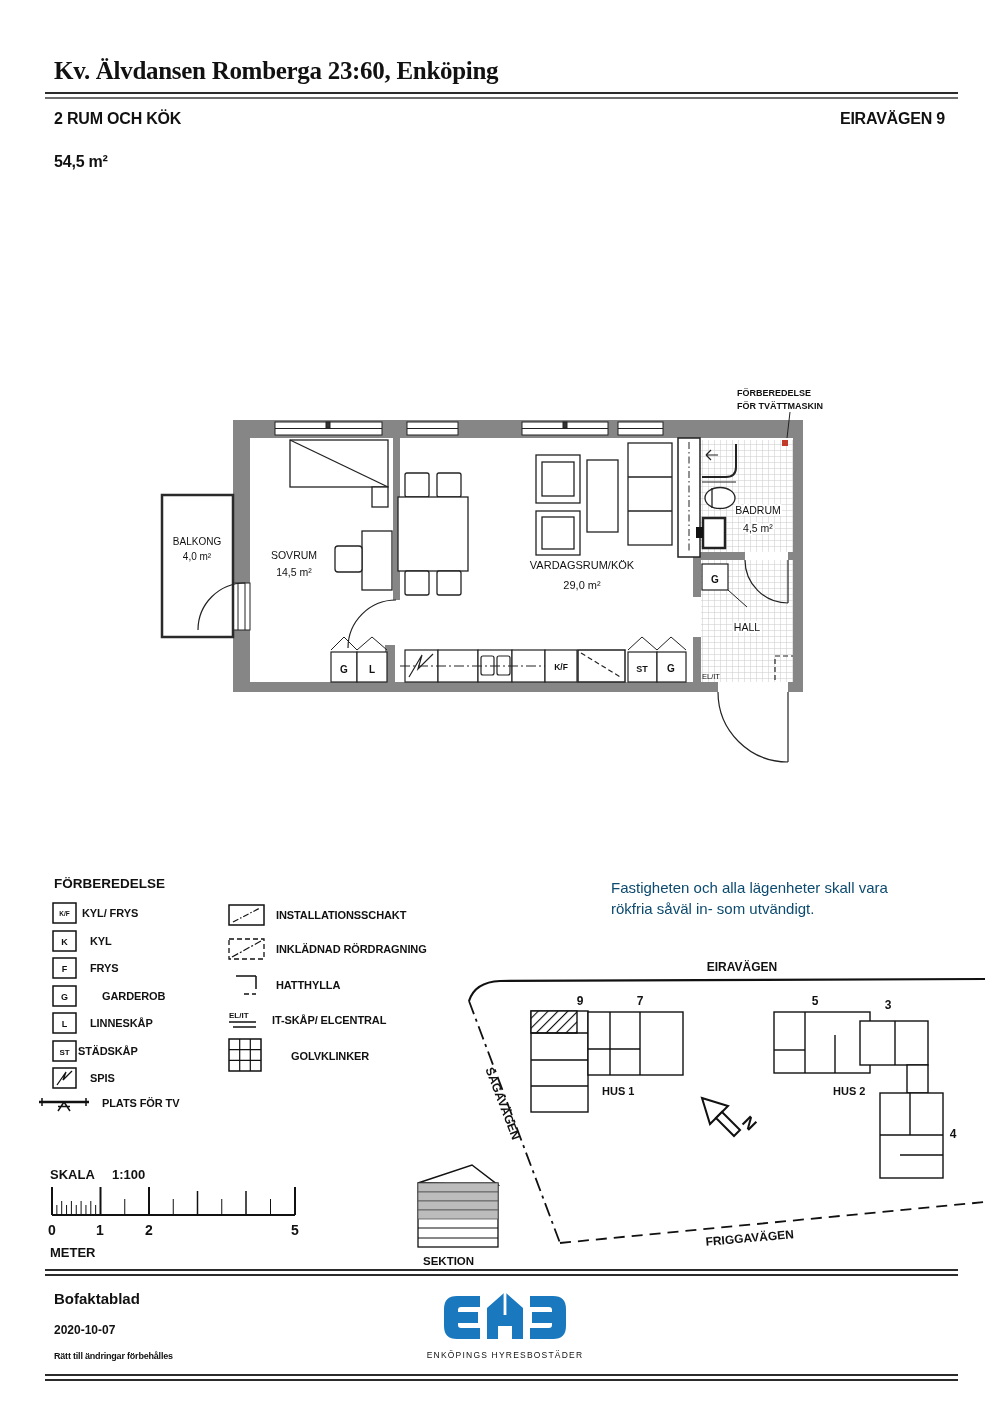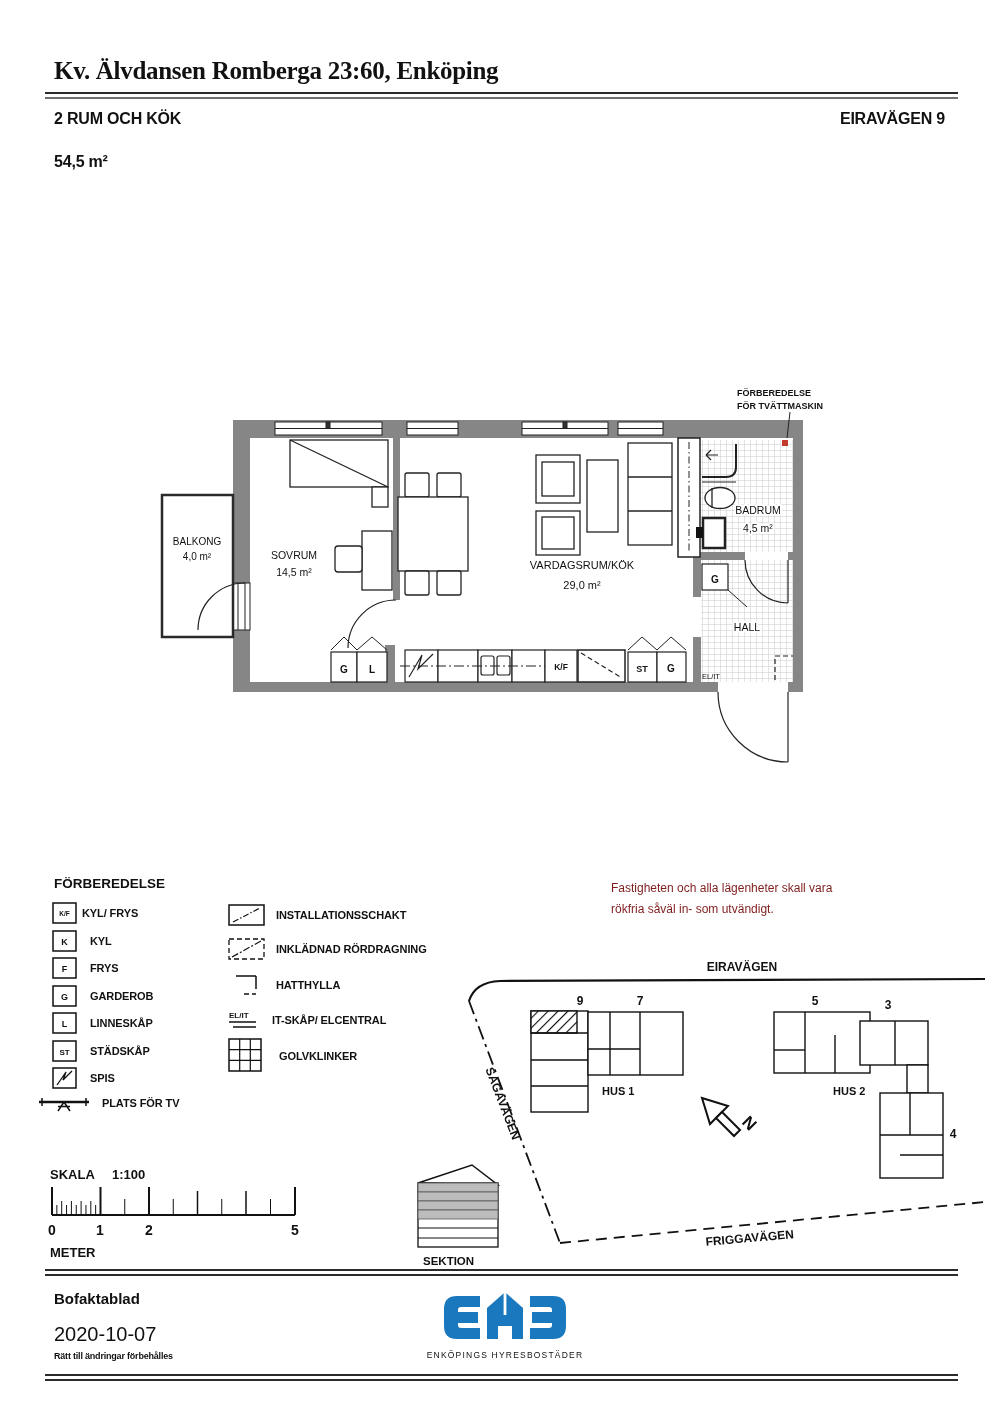--- a/index.html
+++ b/index.html
@@ -7,25 +7,25 @@
         font-family:"Liberation Sans",sans-serif;color:#111;}
   .abs{position:absolute;}
   .rule{height:3px;border-top:2px solid #2b2b2b;border-bottom:2px solid #6e6e6e;}
   .rule2{height:3px;border-top:2px solid #2b2b2b;border-bottom:2px solid #2b2b2b;}
   .title{font-size:25px;font-weight:700;letter-spacing:-0.3px;font-family:Liberation Serif, serif;}
   .sub{font-size:16px;font-weight:700;letter-spacing:-0.2px;}
   .apts{font-size:17px;font-weight:700;letter-spacing:-0.2px;}
   .leg-title{font-size:13.5px;font-weight:700;}
   .leg-row{position:absolute;display:flex;align-items:center;}
   .leg-label{font-size:11px;font-weight:700;letter-spacing:-0.1px;white-space:nowrap;}
-  .note{font-size:12px;line-height:20.5px;color:#7f1d1d;}
+  .note{font-size:15px;line-height:20.5px;color:#0c4a6e;}
   svg text{font-family:"Liberation Sans",sans-serif;fill:#111;}
   .halo{paint-order:stroke;stroke:#ffffff;stroke-width:4px;stroke-linejoin:round;}
   .footer-doc{font-size:15px;font-weight:700;}
-  .footer-date{font-size:20px;font-weight:400;}
+  .footer-date{font-size:12px;font-weight:700;}
   .footer-small{font-size:9px;font-weight:700;letter-spacing:-0.2px;}
 </style>
 </head>
 <body>
 
 <div id="page">
 
   <div class="abs title" style="left:54px;top:57px;">Kv. Älvdansen Romberga 23:60, Enköping</div>
   <div class="abs rule" style="left:45px;top:92px;width:913px;"></div>
   <div class="abs sub" style="left:54px;top:110px;">2 RUM OCH KÖK</div>
@@ -196,35 +196,35 @@
         <rect x="1" y="1" width="23" height="20" fill="#fff" stroke="#111" stroke-width="1.5"></rect>
         <text x="12.5" y="15" font-size="9" font-weight="bold" text-anchor="middle">F</text>
       </svg>
     <span class="leg-label" style="margin-left:12px;">FRYS</span>
   </div>
   <div class="leg-row" style="left:52px;top:984.5px;">
     <svg width="26" height="22">
         <rect x="1" y="1" width="23" height="20" fill="#fff" stroke="#111" stroke-width="1.5"></rect>
         <text x="12.5" y="15" font-size="9" font-weight="bold" text-anchor="middle">G</text>
       </svg>
-    <span class="leg-label" style="margin-left:12px;">GARDEROB</span>
+    <span class="leg-label" style="margin-left:24px;">GARDEROB</span>
   </div>
   <div class="leg-row" style="left:52px;top:1012px;">
     <svg width="26" height="22">
         <rect x="1" y="1" width="23" height="20" fill="#fff" stroke="#111" stroke-width="1.5"></rect>
         <text x="12.5" y="15" font-size="9" font-weight="bold" text-anchor="middle">L</text>
       </svg>
     <span class="leg-label" style="margin-left:12px;">LINNESKÅP</span>
   </div>
   <div class="leg-row" style="left:52px;top:1039.5px;">
     <svg width="26" height="22">
         <rect x="1" y="1" width="23" height="20" fill="#fff" stroke="#111" stroke-width="1.5"></rect>
         <text x="12.5" y="14.5" font-size="8" font-weight="bold" text-anchor="middle">ST</text>
       </svg>
-    <span class="leg-label" style="margin-left:12px;">STÄDSKÅP</span>
+    <span class="leg-label" style="">STÄDSKÅP</span>
   </div>
   <div class="leg-row" style="left:52px;top:1067px;">
     <svg width="26" height="22">
         <rect x="1" y="1" width="23" height="20" fill="#fff" stroke="#111" stroke-width="1.5"></rect>
         <path d="M5,18 L14,5 L11,13 L20,4" fill="none" stroke="#111" stroke-width="1.3"></path>
       </svg>
     <span class="leg-label" style="margin-left:12px;">SPIS</span>
   </div>
   <div class="leg-row" style="left:38px;top:1092px;">
     <svg width="52" height="22">
@@ -263,21 +263,21 @@
         <line x1="1" y1="14" x2="28" y2="14" stroke="#111" stroke-width="1.5"></line>
         <line x1="5" y1="19" x2="28" y2="19" stroke="#111" stroke-width="1.5"></line>
       </svg>
     <span class="leg-label" style="margin-left:10px;">IT-SKÅP/ ELCENTRAL</span>
   </div>
   <div class="leg-row" style="left:228px;top:1038px;">
     <svg width="36" height="36">
         <rect x="1" y="1" width="32" height="32" fill="#fff" stroke="#111" stroke-width="1.5"></rect>
         <path d="M11.7,1 V33 M22.3,1 V33 M1,11.7 H33 M1,22.3 H33" stroke="#111" stroke-width="1.2" fill="none"></path>
       </svg>
-    <span class="leg-label" style="margin-left:15px;">GOLVKLINKER</span>
+    <span class="leg-label" style="margin-left:27px;">GOLVKLINKER</span>
   </div>
 
   <div class="abs note" style="left:611px;top:878px;">
     <div>Fastigheten och alla lägenheter skall vara</div>
     <div>rökfria såväl in- som utvändigt.</div>
   </div>
 
   <svg class="abs" style="left:455px;top:955px;" width="535" height="315" viewBox="0 0 535 315">
     <defs>
       <pattern id="hatch" width="7" height="7" patternUnits="userSpaceOnUse" patternTransform="rotate(45)">

